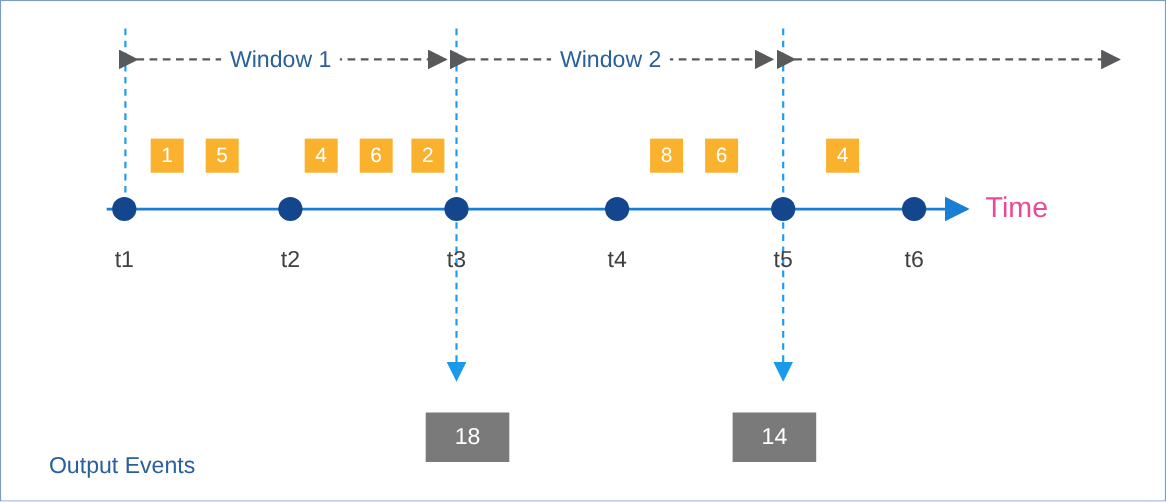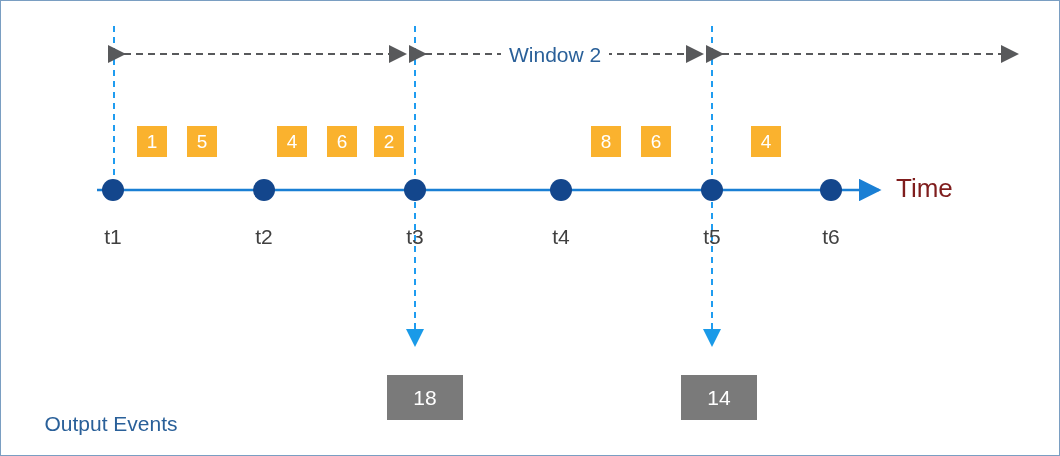--- a/index.html
+++ b/index.html
@@ -65,21 +65,21 @@
     font-family: "Liberation Sans", sans-serif;
     top: 224px;
     white-space: nowrap;
     text-align: center;
     width: 40px;
   }
 
   
   .axis-title {
     position: absolute;
-    color: #7f1d1d;
+    color: #ec4899;
     font-size: 26px;
     font-family: "Liberation Sans", sans-serif;
     left: 895px;
     top: 172px;
     white-space: nowrap;
   }
 
   
   .side-label {
     position: absolute;
@@ -158,20 +158,21 @@
       <line x1="96" y1="189" x2="878" y2="189" stroke="#1a7fd4" stroke-width="2.5" marker-end="url(#blue-arrow-r)"></line>
       <circle cx="112" cy="189" r="11" fill="#13468c"></circle>
       <circle cx="263" cy="189" r="11" fill="#13468c"></circle>
       <circle cx="414" cy="189" r="11" fill="#13468c"></circle>
       <circle cx="560" cy="189" r="11" fill="#13468c"></circle>
       <circle cx="711" cy="189" r="11" fill="#13468c"></circle>
       <circle cx="830" cy="189" r="11" fill="#13468c"></circle>
     </g>
   </svg>
 
+  <div class="window-label" style="left:200px;">Window 1</div>
   <div class="window-label" style="left:500px;">Window 2</div>
 
   <div class="event-box" style="left:136px; top:125px;">1</div>
   <div class="event-box" style="left:186px; top:125px;">5</div>
   <div class="event-box" style="left:276px; top:125px;">4</div>
   <div class="event-box" style="left:326px; top:125px;">6</div>
   <div class="event-box" style="left:373px; top:125px;">2</div>
   <div class="event-box" style="left:590px; top:125px;">8</div>
   <div class="event-box" style="left:640px; top:125px;">6</div>
   <div class="event-box" style="left:750px; top:125px;">4</div>
@@ -181,15 +182,15 @@
   <div class="tick-label" style="left:394px;">t3</div>
   <div class="tick-label" style="left:540px;">t4</div>
   <div class="tick-label" style="left:691px;">t5</div>
   <div class="tick-label" style="left:810px;">t6</div>
 
   <div class="axis-title">Time</div>
 
   <div class="side-label" id="output-label">Output Events</div>
 
   <div class="output-box" style="left:386px;">18</div>
-  <div class="output-box" style="left:680px;">14</div>
+  <div class="output-box" style="left:665px;">14</div>
 
 </div>
 
 </body></html>

